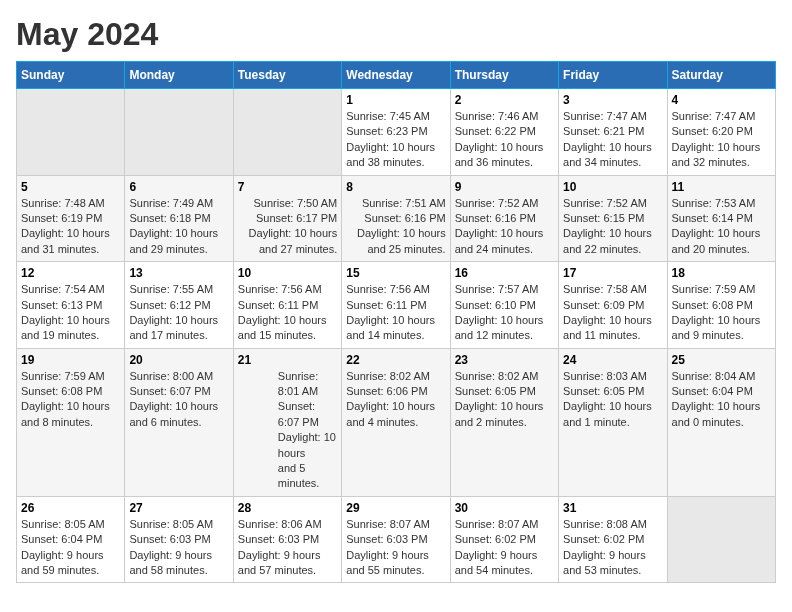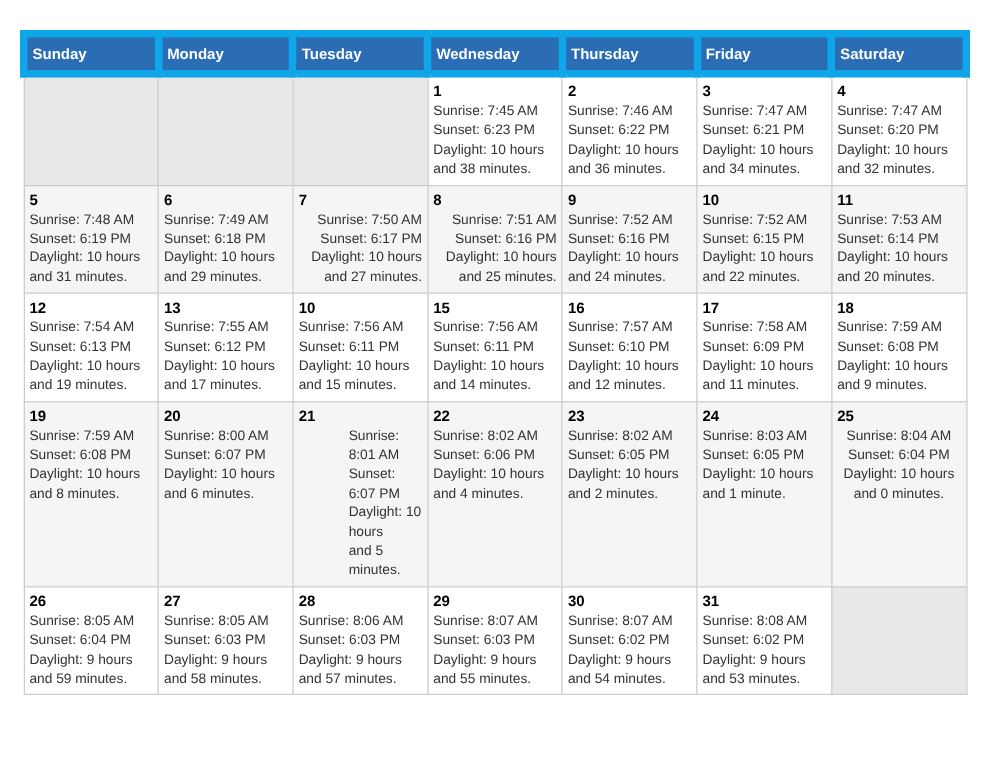--- a/index.html
+++ b/index.html
@@ -53,21 +53,21 @@
     }
     thead tr {
       background-color: #2a6db5;
       color: #fff;
     }
     thead th {
       padding: 6px 4px;
       text-align: left;
       font-size: 12px;
       font-weight: bold;
-      border: 6px solid #0ea5e9;
+      border: 1px solid #0ea5e9;
     }
     tbody td {
       border: 1px solid #ccc;
       vertical-align: top;
       padding: 4px;
       width: 107px;
       min-height: 80px;
     }
     tbody tr:nth-child(even) {
       background-color: #f5f5f5;
@@ -87,20 +87,21 @@
     }
     .empty-cell {
       background-color: #e8e8e8 !important;
     }
   </style>
 </head>
 <body>
 
 <div class="header">
   <div class="title-block">
+    <div class="main-title">May 2024</div>
   </div>
 </div>
 
 <table>
   <thead>
     <tr>
     <th>Sunday</th>
         <th>Monday</th>
         <th>Tuesday</th>
         <th>Wednesday</th>
@@ -283,21 +284,21 @@
         </td>
         <td>
           <span class="day-number">24</span>
           <div class="day-info" style="white-space: pre-line;">Sunrise: 8:03 AM
 Sunset: 6:05 PM
 Daylight: 10 hours
 and 1 minute.</div>
         </td>
         <td>
           <span class="day-number">25</span>
-          <div class="day-info" style="white-space: pre-line; text-align: center;">Sunrise: 8:04 AM
+          <div class="day-info" style="white-space: pre-line;">Sunrise: 8:04 AM
 Sunset: 6:04 PM
 Daylight: 10 hours
 and 0 minutes.</div>
         </td>
       </tr>
       <tr>
         <td>
           <span class="day-number">26</span>
           <div class="day-info" style="white-space: pre-line;">Sunrise: 8:05 AM
 Sunset: 6:04 PM

